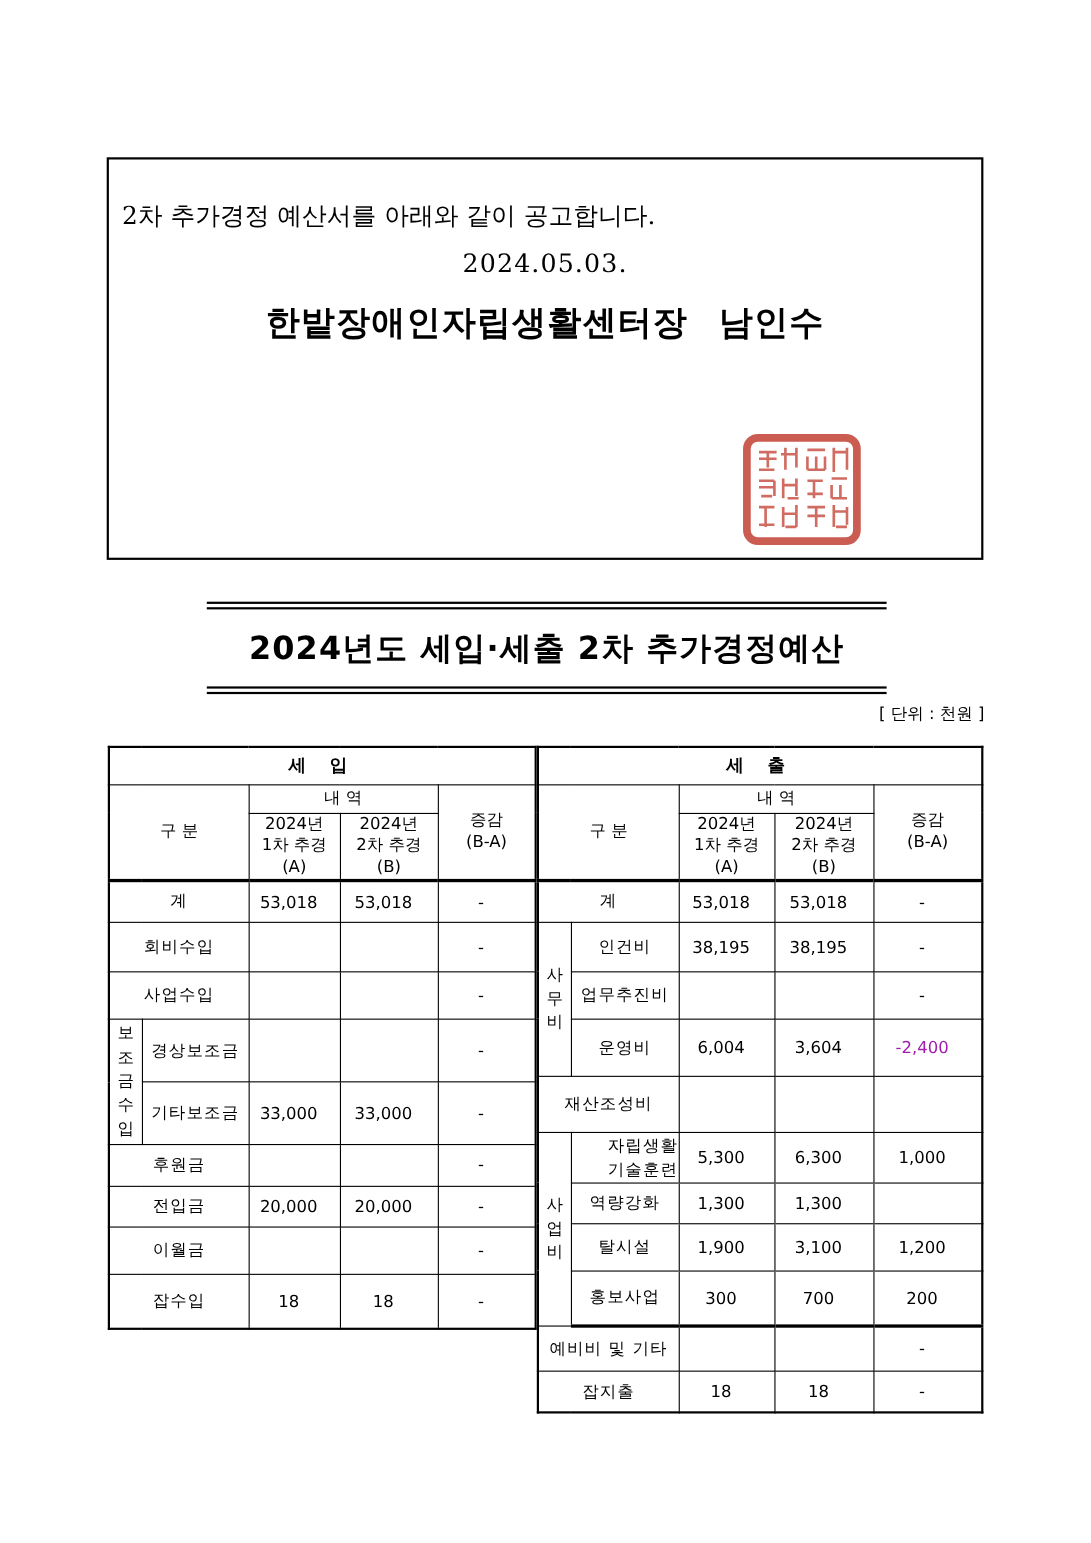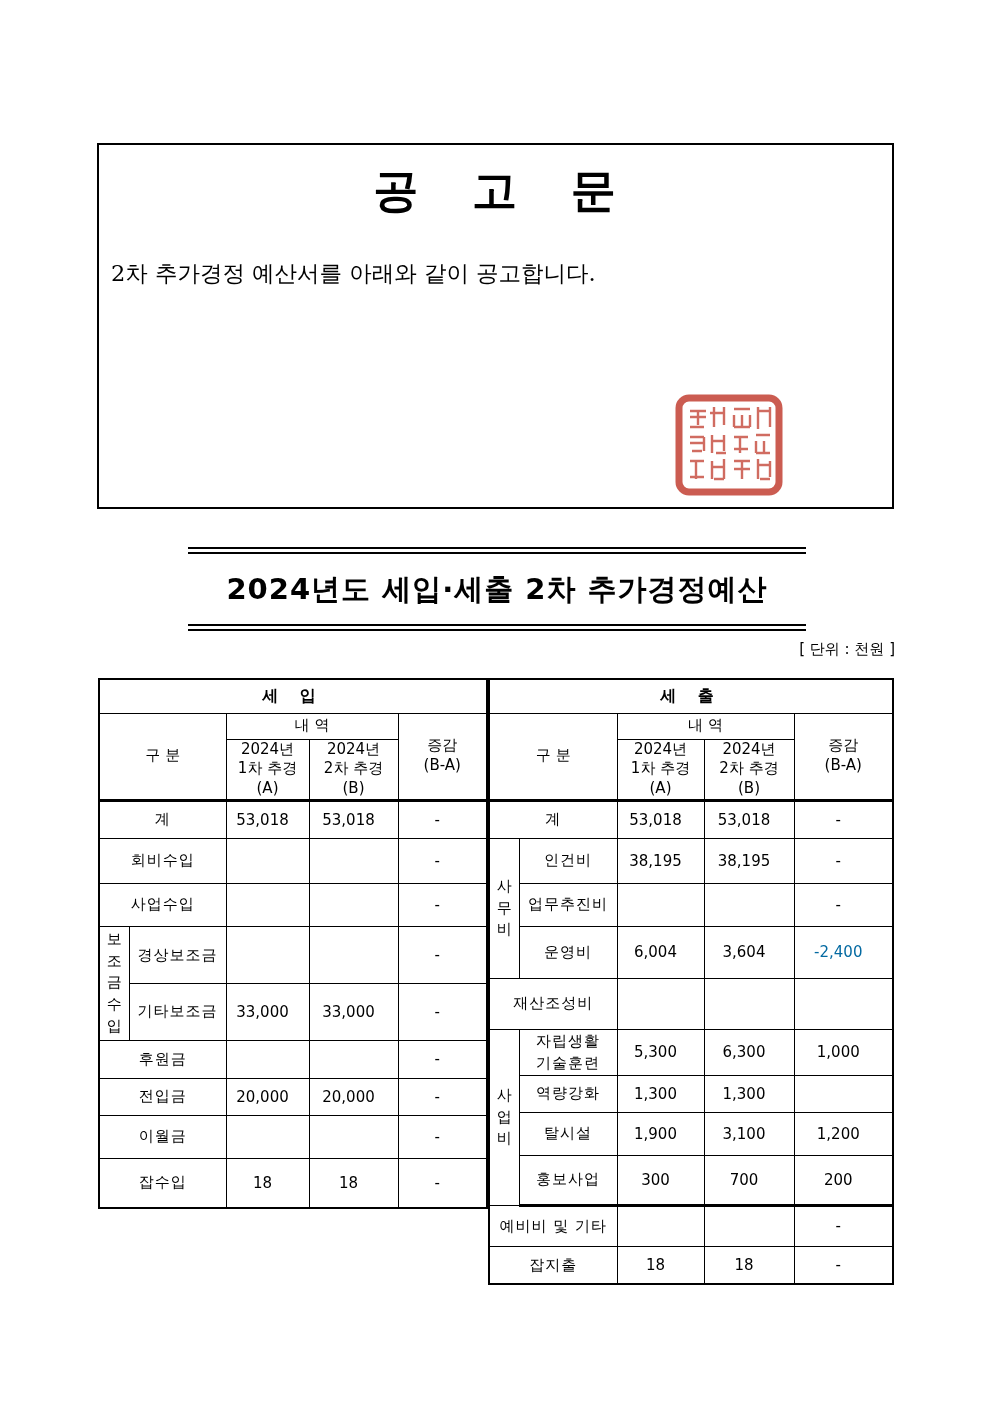--- a/index.html
+++ b/index.html
@@ -45,33 +45,36 @@
   .btable { border-collapse:collapse; table-layout:fixed; border:2px solid #000;
     position:absolute; background:#fff; }
   .tbl-left  { left:98px;  top:678px; width:390px; }
   .tbl-right { left:488px; top:678px; width:406px; }
   .btable td { border:1px solid #000; text-align:center; vertical-align:middle;
     font-size:15px; padding:0; overflow:hidden; }
   td.sect { font-size:16px; font-weight:bold; letter-spacing:8px; }
   td.hdr  { white-space:pre-line; line-height:1.32; font-size:15px; }
   td.num  { text-align:center; padding-right:10px; }
   td.lbl  { letter-spacing:1px; }
-  td.two  { white-space:pre-line; line-height:1.5; }
+  td.two  { white-space:pre-line; line-height:1.5;text-align:right; }
   td.strip{ word-break:break-all; line-height:1.45; padding:2px 6px; font-size:15px; }
   td.hthick { border-bottom:3px solid #000; }
   td.dot    { border-bottom:1px dotted #000; }
-  td.red  { color:#0369a1; }
+  td.red  { color:#a21caf; }
 </style>
 </head>
 <body>
 
 <div class="notice-box">
-  <div class="notice-title">공   고   문</div>
   <div class="notice-body">
     <div>2차 추가경정 예산서를 아래와 같이 공고합니다.</div>
+  </div>
+  <div class="notice-date">2024.05.03.</div>
+  <div class="notice-signer">
+    <span>한밭장애인자립생활센터장</span><span class="signer-name">남인수</span>
   </div>
 
   <svg class="seal" viewBox="0 0 110 104" xmlns="http://www.w3.org/2000/svg">
     <g stroke="#c0392b" fill="none" opacity="0.82">
       <rect x="5" y="5" width="100" height="94" rx="10" stroke-width="7"></rect>
       <g stroke-width="2.4" opacity="0.9">
         <path d="M16 18 h16 M16 24 h16 M24 18 v14 M16 34 h14"></path>
         <path d="M40 14 v20 M36 20 h14 M50 14 v18"></path>
         <path d="M60 16 h16 M60 22 v12 M68 22 v12 M76 22 v12 M60 34 h16"></path>
         <path d="M84 14 v22 M84 18 h12 M96 14 v20"></path>

